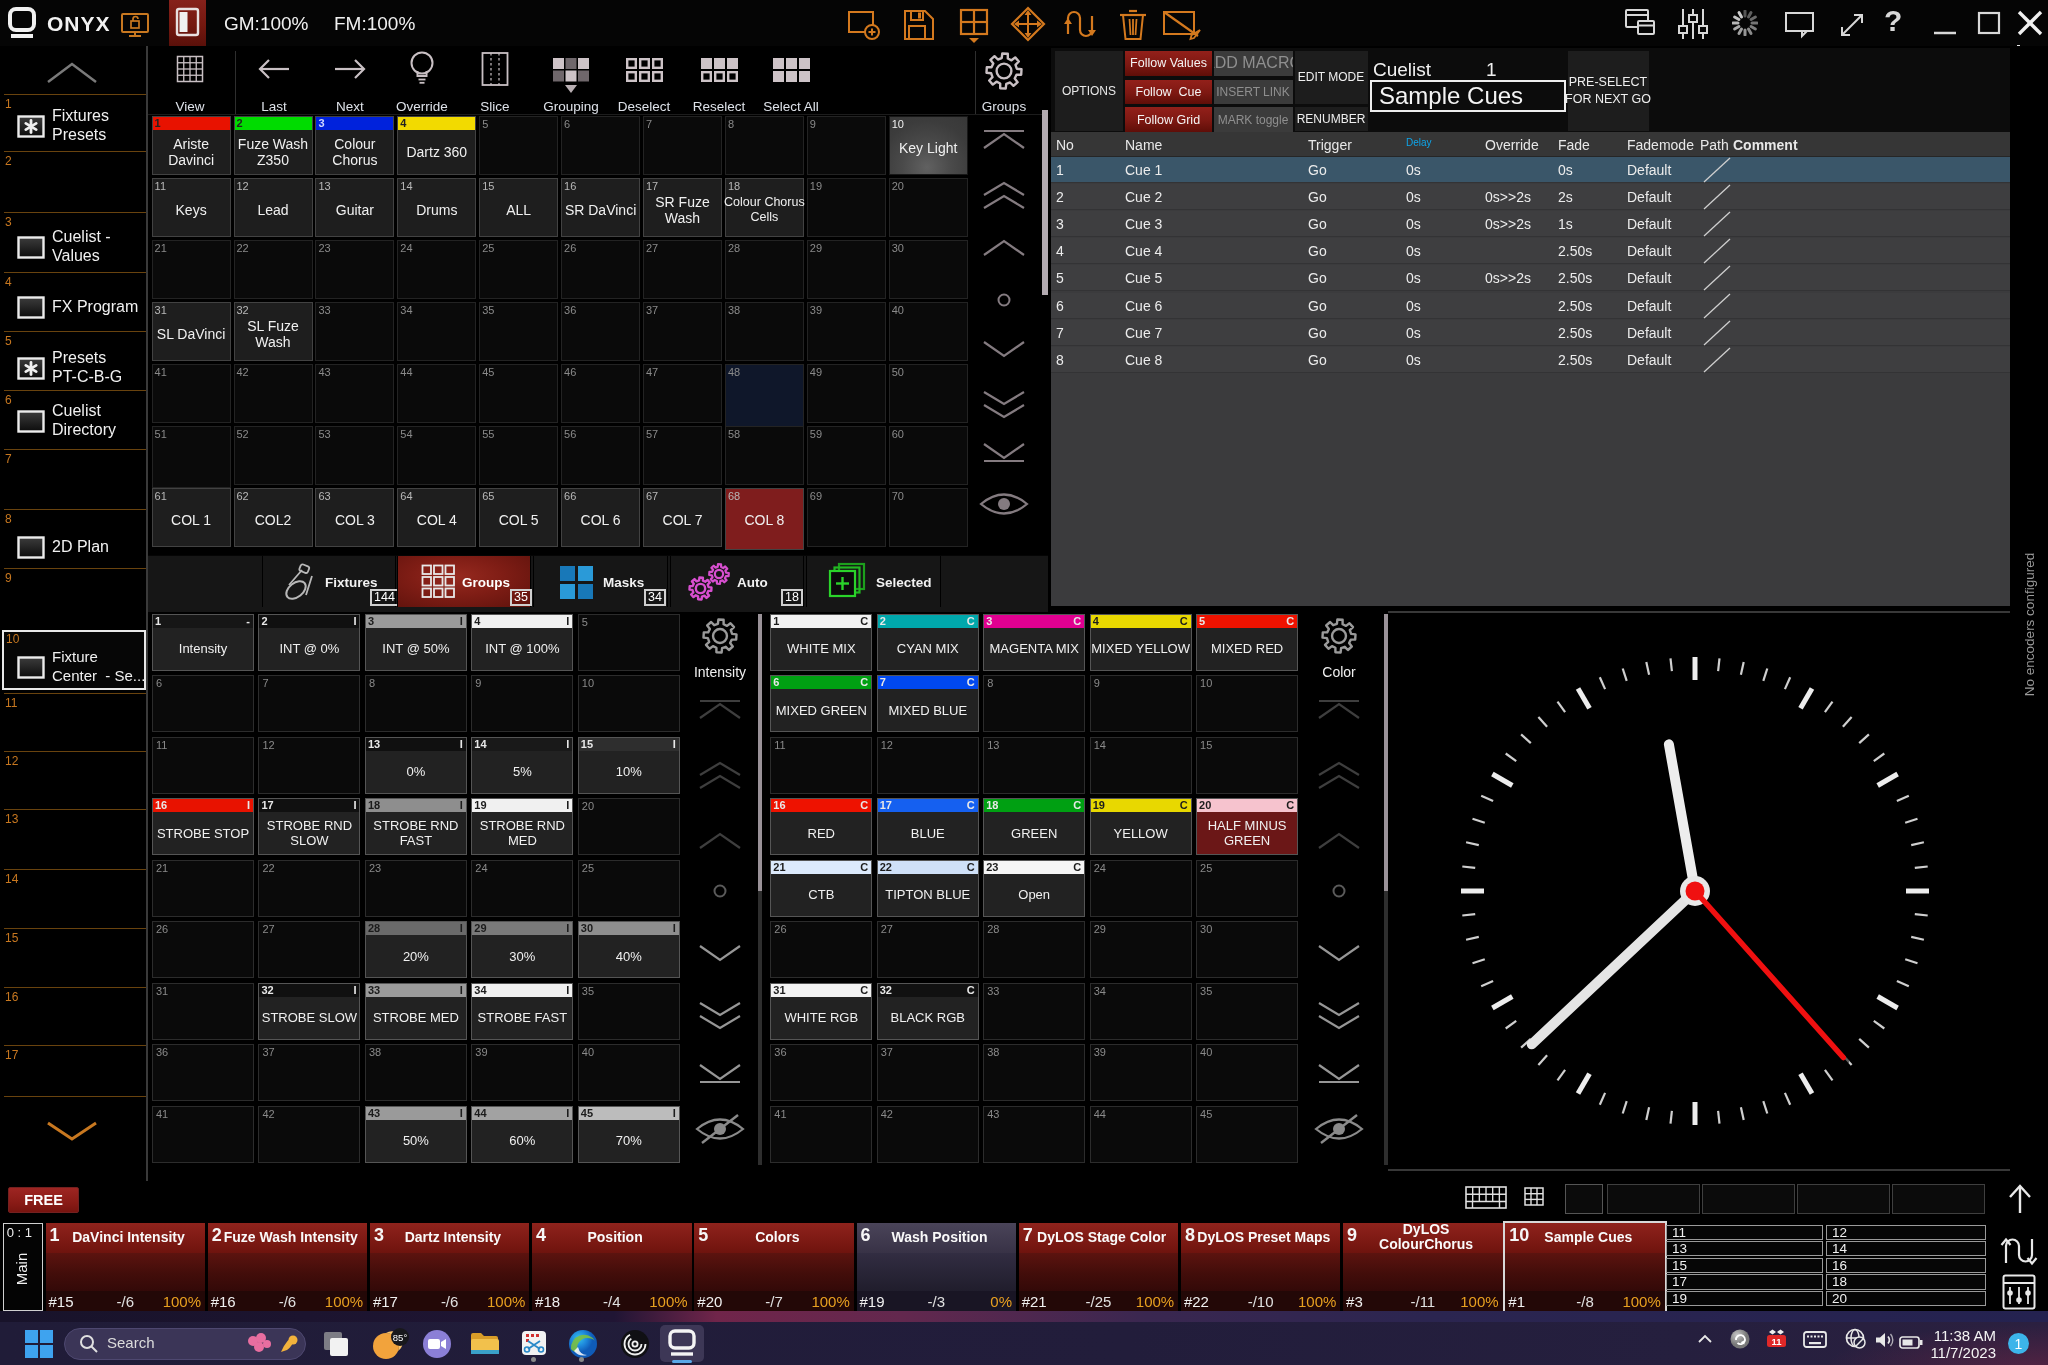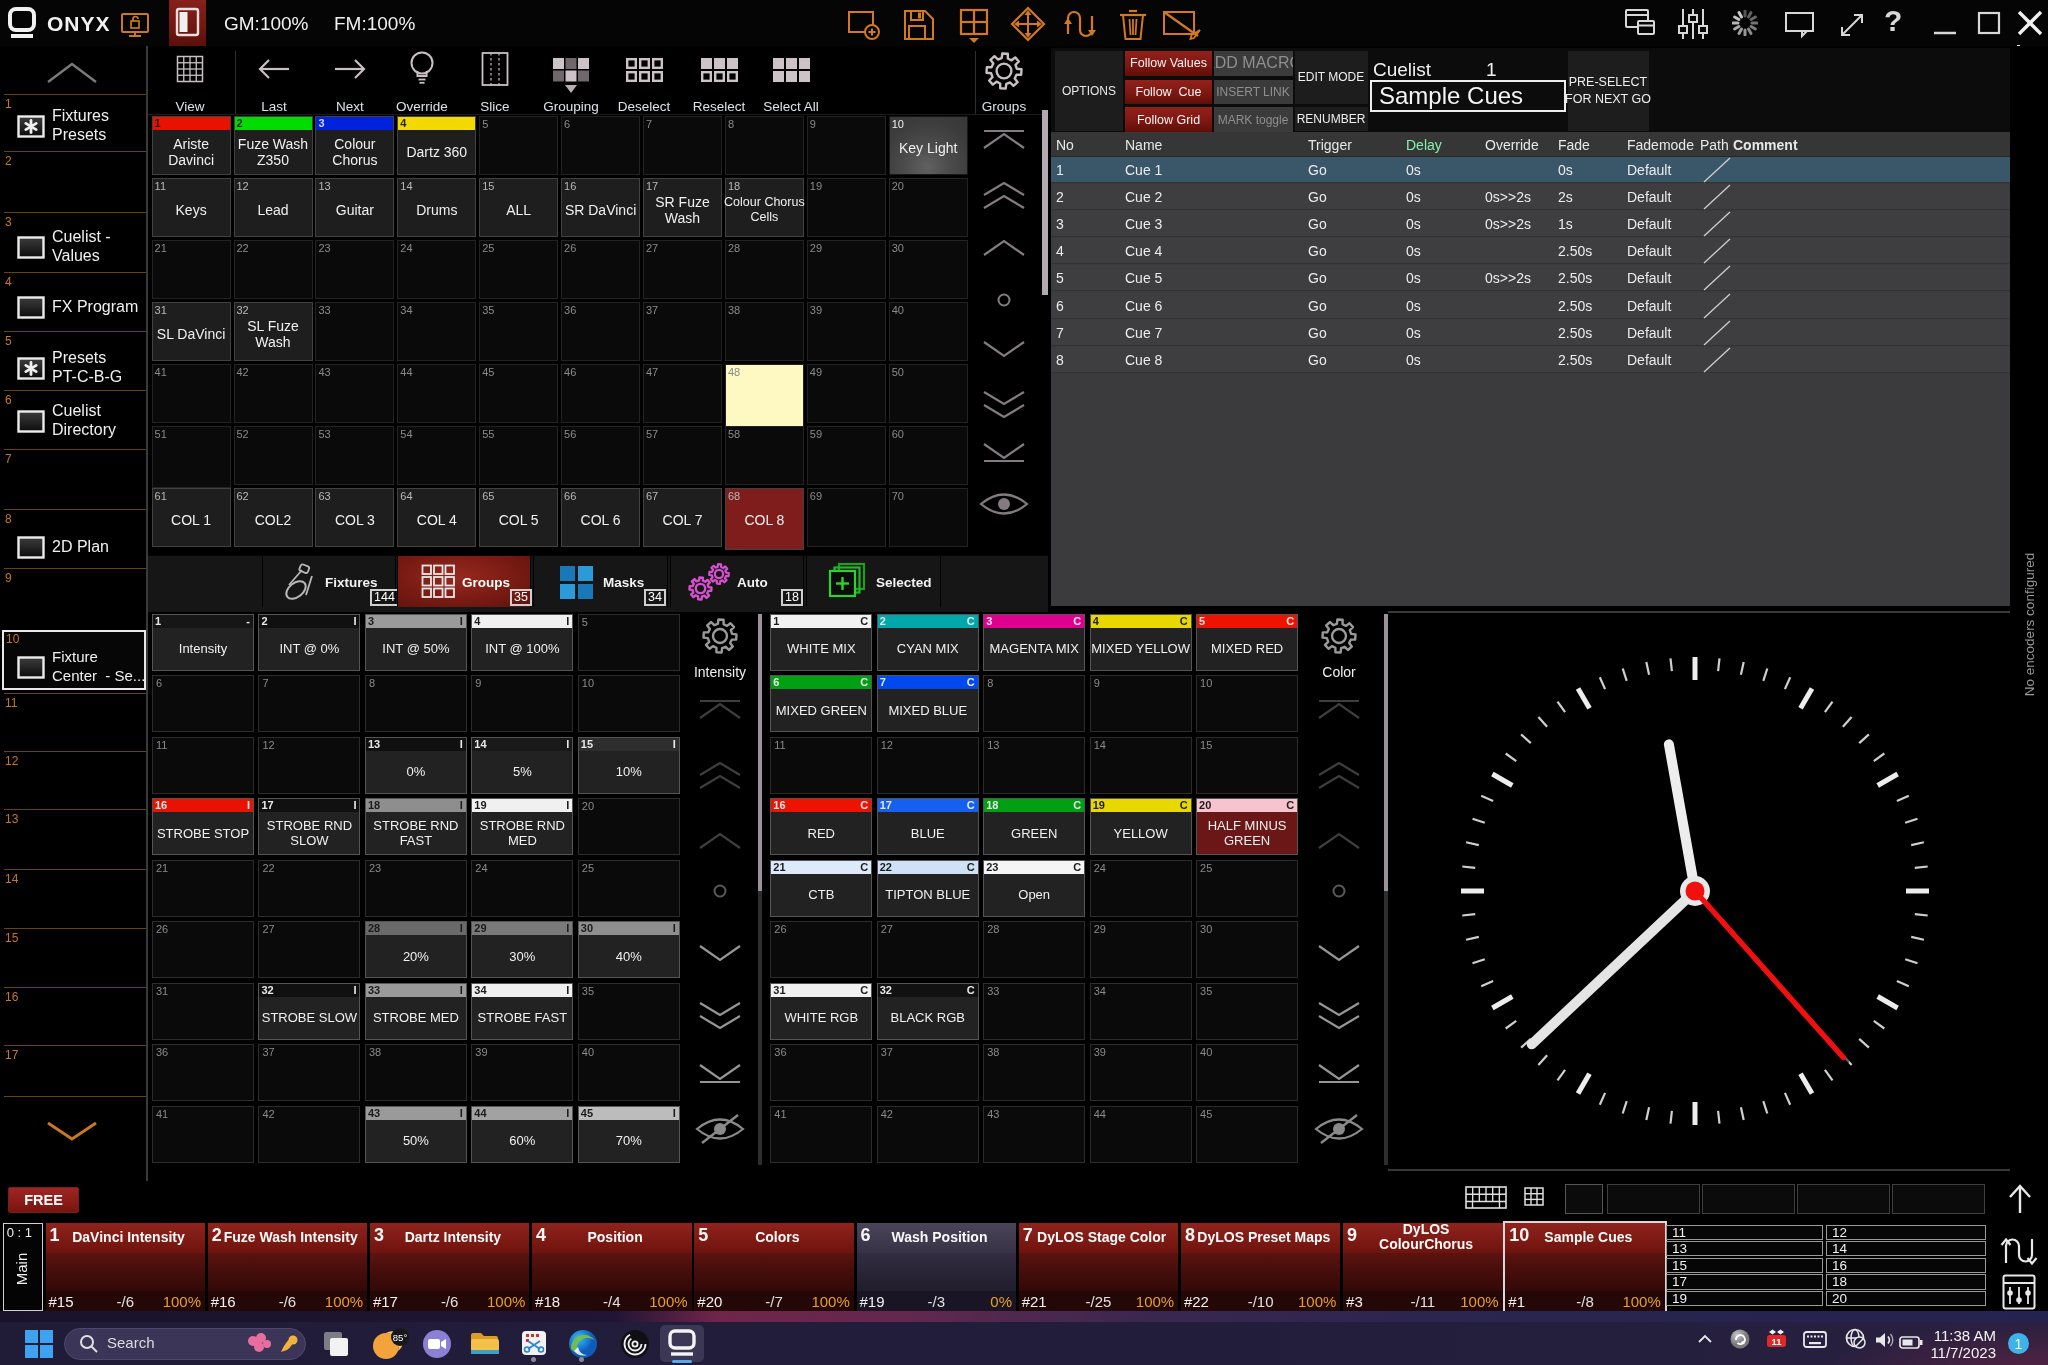--- a/index.html
+++ b/index.html
@@ -561,21 +561,21 @@
       </div>
       <div class="abs" style="left: 331.2px; top: 318px; width: 79px; height: 59px; background: rgb(10, 10, 10); border: 1px solid rgb(35, 35, 35);">
         <div class="abs" style="left: 2px; top: 1px; font-size: 11px; color: rgb(138, 138, 138);">45</div>
       </div>
       <div class="abs" style="left: 413.1px; top: 318px; width: 79px; height: 59px; background: rgb(10, 10, 10); border: 1px solid rgb(35, 35, 35);">
         <div class="abs" style="left: 2px; top: 1px; font-size: 11px; color: rgb(138, 138, 138);">46</div>
       </div>
       <div class="abs" style="left: 495px; top: 318px; width: 79px; height: 59px; background: rgb(10, 10, 10); border: 1px solid rgb(35, 35, 35);">
         <div class="abs" style="left: 2px; top: 1px; font-size: 11px; color: rgb(138, 138, 138);">47</div>
       </div>
-      <div class="abs" style="left: 576.9px; top: 318px; width: 79px; height: 68px; background: #fef9c3; border: 1px solid rgb(35, 35, 35);">
+      <div class="abs" style="left: 576.9px; top: 318px; width: 79px; height: 68px; background: #0f172a; border: 1px solid rgb(35, 35, 35);">
         <div class="abs" style="left: 2px; top: 1px; font-size: 11px; color: rgb(138, 138, 138);">48</div>
       </div>
       <div class="abs" style="left: 658.8px; top: 318px; width: 79px; height: 59px; background: rgb(10, 10, 10); border: 1px solid rgb(35, 35, 35);">
         <div class="abs" style="left: 2px; top: 1px; font-size: 11px; color: rgb(138, 138, 138);">49</div>
       </div>
       <div class="abs" style="left: 740.7px; top: 318px; width: 79px; height: 59px; background: rgb(10, 10, 10); border: 1px solid rgb(35, 35, 35);">
         <div class="abs" style="left: 2px; top: 1px; font-size: 11px; color: rgb(138, 138, 138);">50</div>
       </div>
       <div class="abs" style="left: 3.6px; top: 380px; width: 79px; height: 62px; background: rgb(10, 10, 10); border: 1px solid rgb(35, 35, 35);">
         <div class="abs" style="left: 2px; top: 1px; font-size: 11px; color: rgb(138, 138, 138);">51</div>
@@ -775,21 +775,21 @@
       <div class="abs" style="left: 243.5px; top: 59.3px; width: 73px; height: 24px; background: rgb(29, 29, 29); color: rgb(239, 239, 239); font-size: 12px; display: flex; align-items: center; justify-content: center; white-space: nowrap;">RENUMBER</div>
       <div class="abs" style="left: 322px; top: 11px; font-size: 19px; color: rgb(240, 240, 240);">Cuelist</div>
       <div class="abs" style="left: 435px; top: 11px; font-size: 19px; color: rgb(240, 240, 240);">1</div>
       <div class="abs" style="left: 319px; top: 31.5px; width: 196px; height: 32px; border: 2px solid rgb(238, 238, 238); background: rgb(12, 12, 12); color: rgb(244, 244, 244); font-size: 24px; line-height: 28px; padding-left: 7px;">Sample Cues</div>
       <div class="abs" style="left: 516.5px; top: 3px; width: 81px; height: 80px; background: rgb(29, 29, 29); color: rgb(239, 239, 239); font-size: 12.5px; text-align: center; display: flex; align-items: center; justify-content: center; line-height: 17px; white-space: nowrap;">PRE-SELECT<br>FOR NEXT GO</div>
       <div class="abs" style="left: 966px; top: -3px; width: 3px; height: 30px; background: rgb(232, 232, 232);"></div>
       <div class="abs" style="left: 0px; top: 84px; width: 959px; height: 25px; background: rgb(54, 54, 54); border-bottom: 1px solid rgb(38, 38, 38);">
         <div class="abs" style="left: 5px; top: 5px; font-size: 14px; color: rgb(232, 232, 232);">No</div>
         <div class="abs" style="left: 74px; top: 5px; font-size: 14px; color: rgb(232, 232, 232);">Name</div>
         <div class="abs" style="left: 257px; top: 5px; font-size: 14px; color: rgb(232, 232, 232);">Trigger</div>
-        <div class="abs" style="left: 355px; top: 5px; font-size: 14px; color: #86efac;">Delay</div>
+        <div class="abs" style="left: 355px; top: 5px; font-size: 10px; color: #0ea5e9;">Delay</div>
         <div class="abs" style="left: 434px; top: 5px; font-size: 14px; color: rgb(232, 232, 232);">Override</div>
         <div class="abs" style="left: 507px; top: 5px; font-size: 14px; color: rgb(232, 232, 232);">Fade</div>
         <div class="abs" style="left: 576px; top: 5px; font-size: 14px; color: rgb(232, 232, 232);">Fademode</div>
         <div class="abs" style="left: 649px; top: 5px; font-size: 14px; color: rgb(232, 232, 232);">Path</div>
         <div class="abs" style="left: 682px; top: 5px; font-size: 14px; color: rgb(232, 232, 232); font-weight: bold;">Comment</div>
       </div>
       <div class="abs" style="left: 0px; top: 109px; width: 959px; height: 449px; background: rgb(59, 59, 61);"></div>
       <div class="abs" style="left: 0px; top: 109px; width: 959px; height: 26.1px; background: rgb(58, 86, 105); border-bottom: 1px solid rgb(51, 51, 53);">
         <div class="abs" style="left: 5px; top: 5px; font-size: 14px; color: rgb(236, 236, 236);">1</div>
         <div class="abs" style="left: 74px; top: 5px; font-size: 14px; color: rgb(236, 236, 236);">Cue 1</div>

